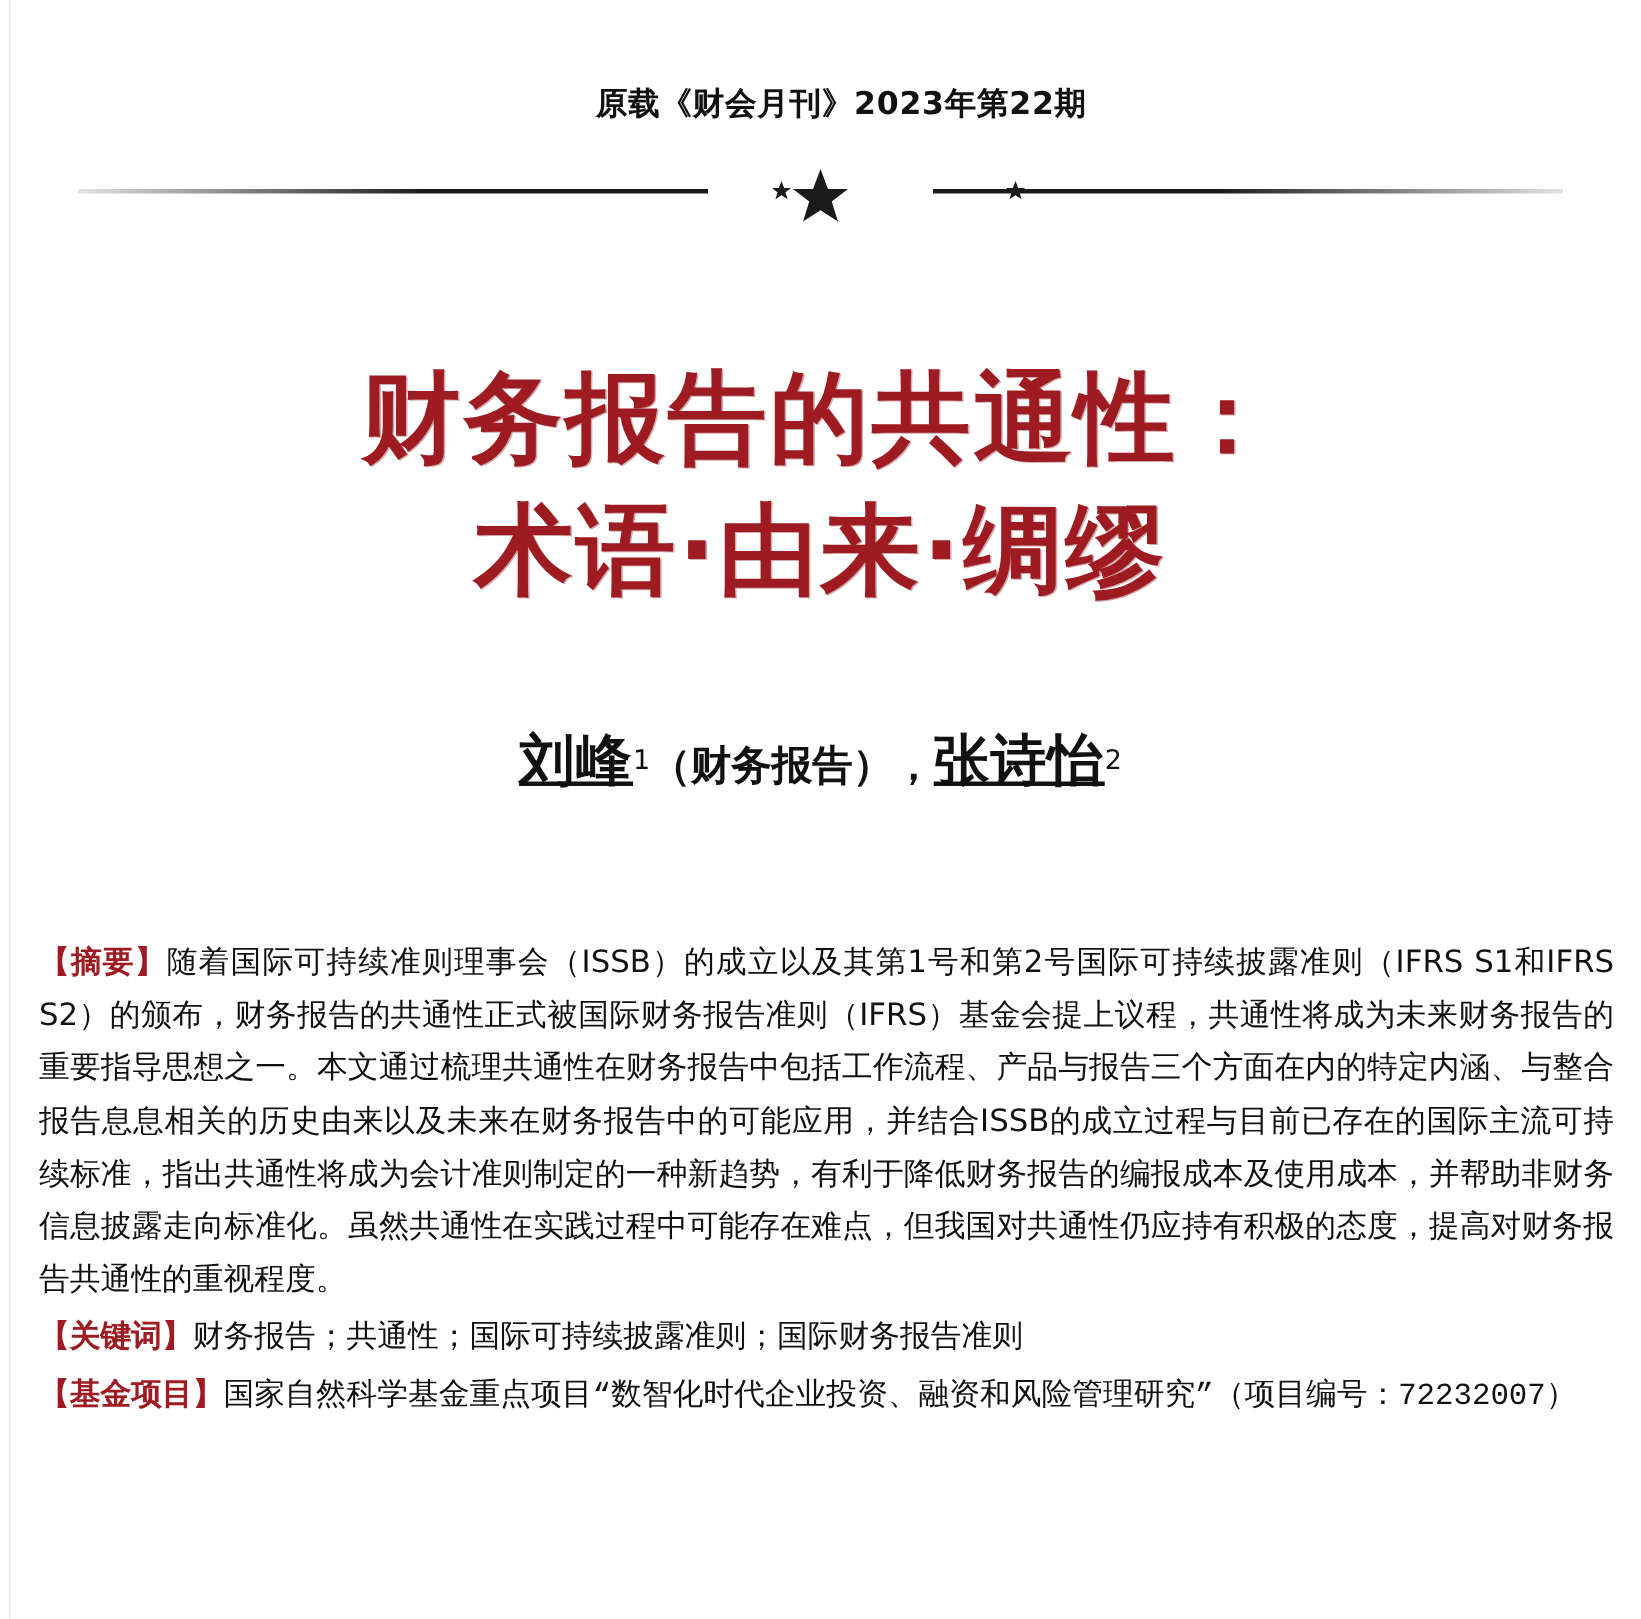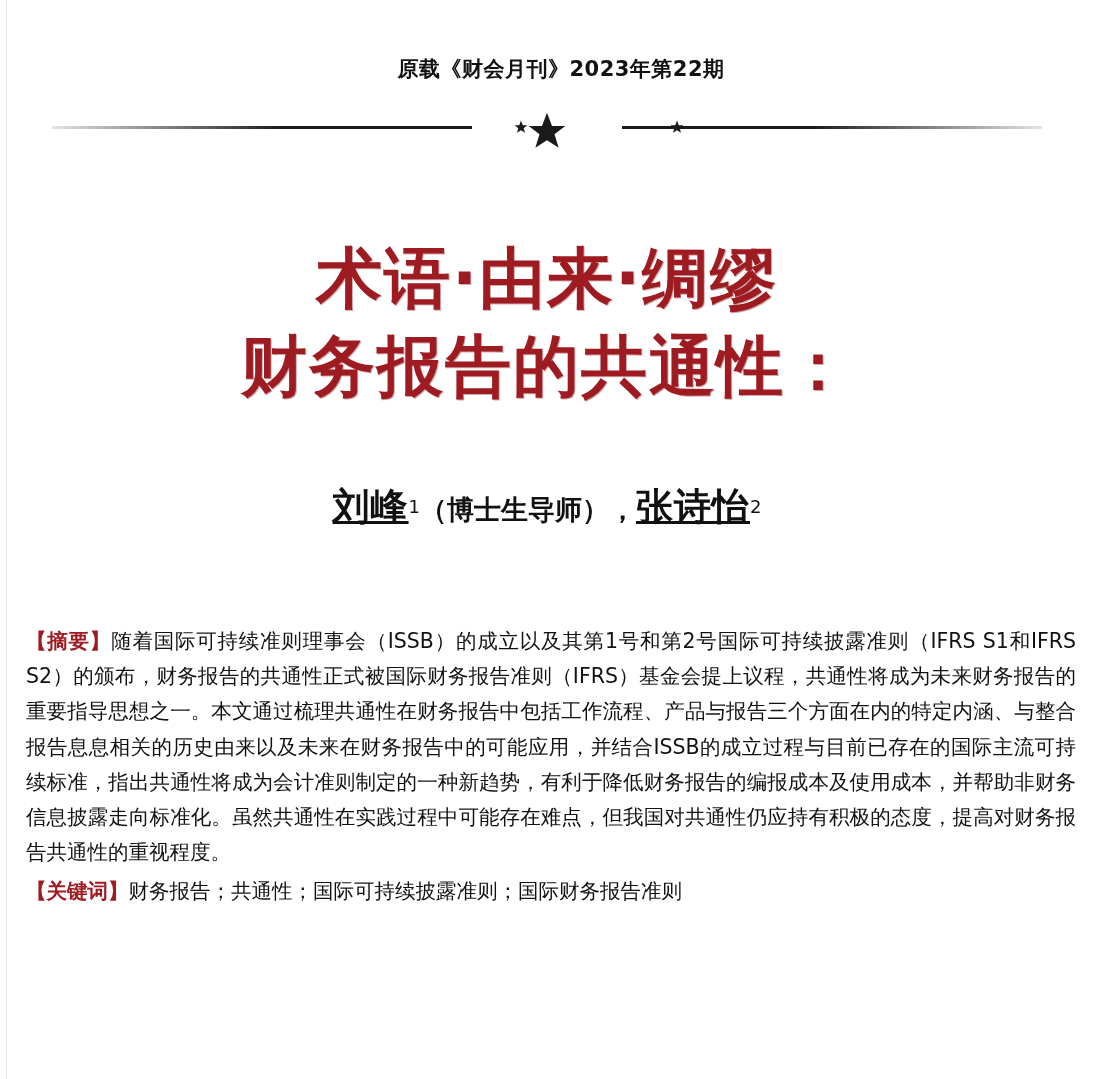--- a/index.html
+++ b/index.html
@@ -172,26 +172,27 @@
     </span>
 
     <span class="star-small s2">
       <svg viewBox="0 0 24 24" width="14" height="14" fill="#1a1a1a">
         <polygon points="12,1 15,9 23,9 16.5,14 19,22 12,17.5 5,22 7.5,14 1,9 9,9"></polygon>
       </svg>
     </span>
   </div>
 
   <div class="title-block">
+    <div class="title-line">财务报告的共通性：</div>
     <div class="title-line">术语·由来·绸缪</div>
-    <div class="title-line">财务报告的共通性：</div>
   </div>
 
   <div class="authors">
-    <span class="name">刘峰</span><span class="sup">1</span><span class="role">（博士生导师）</span><span class="role">，</span><span class="name">张诗怡</span><span class="sup">2</span>
+    <span class="name">刘峰</span><span class="sup">1</span><span class="role">（财务报告）</span><span class="role">，</span><span class="name">张诗怡</span><span class="sup">2</span>
   </div>
 
   <div class="abstract-block">
     <p class="para"><span class="tag">【摘要】</span><span>随着国际可持续准则理事会（ISSB）的成立以及其第1号和第2号国际可持续披露准则（IFRS S1和IFRS S2）的颁布，财务报告的共通性正式被国际财务报告准则（IFRS）基金会提上议程，共通性将成为未来财务报告的重要指导思想之一。本文通过梳理共通性在财务报告中包括工作流程、产品与报告三个方面在内的特定内涵、与整合报告息息相关的历史由来以及未来在财务报告中的可能应用，并结合ISSB的成立过程与目前已存在的国际主流可持续标准，指出共通性将成为会计准则制定的一种新趋势，有利于降低财务报告的编报成本及使用成本，并帮助非财务信息披露走向标准化。虽然共通性在实践过程中可能存在难点，但我国对共通性仍应持有积极的态度，提高对财务报告共通性的重视程度。</span></p>
     <p class="kw-line"><span class="tag">【关键词】</span><span>财务报告；共通性；国际可持续披露准则；国际财务报告准则</span></p>
+    <p class="fund-line"><span class="tag">【基金项目】</span><span>国家自然科学基金重点项目“数智化时代企业投资、融资和风险管理研究”（项目编号：72232007）</span></p>
   </div>
 
 </div>
 
 </body></html>

